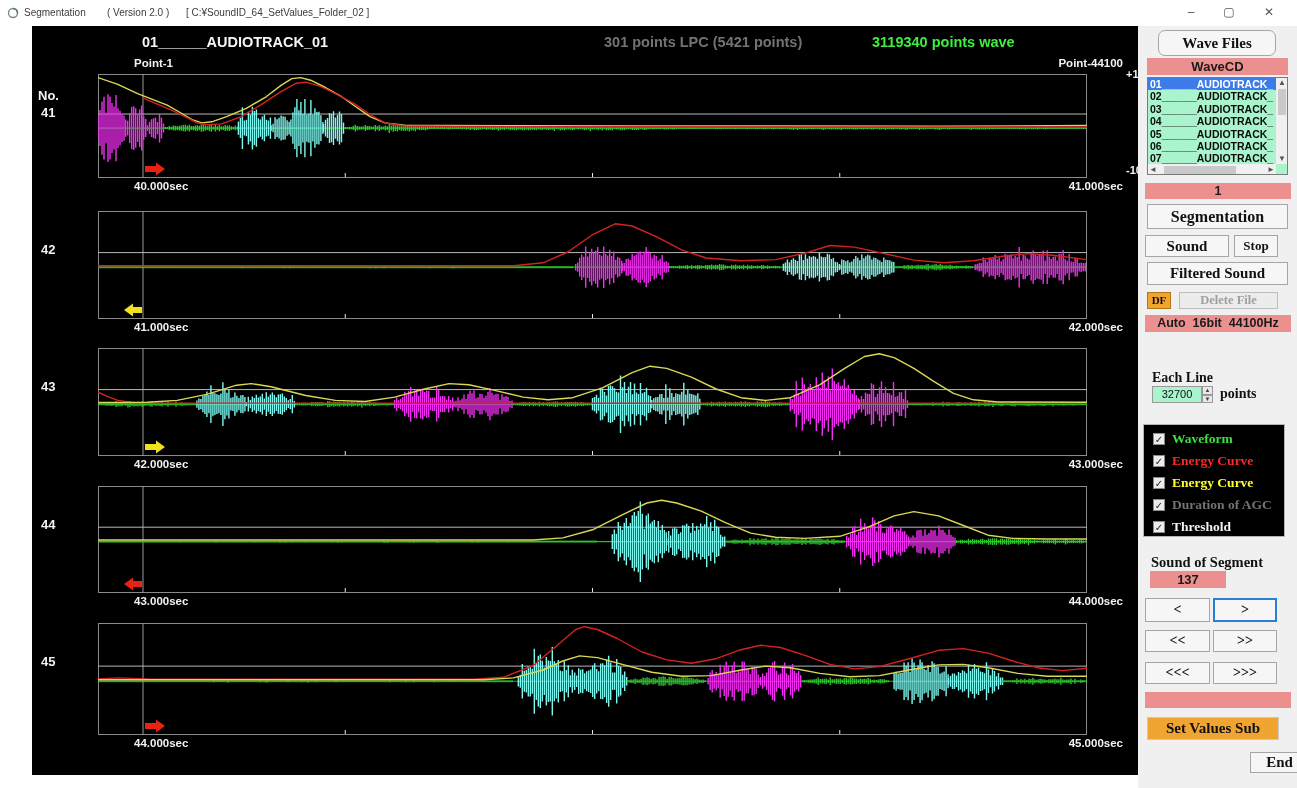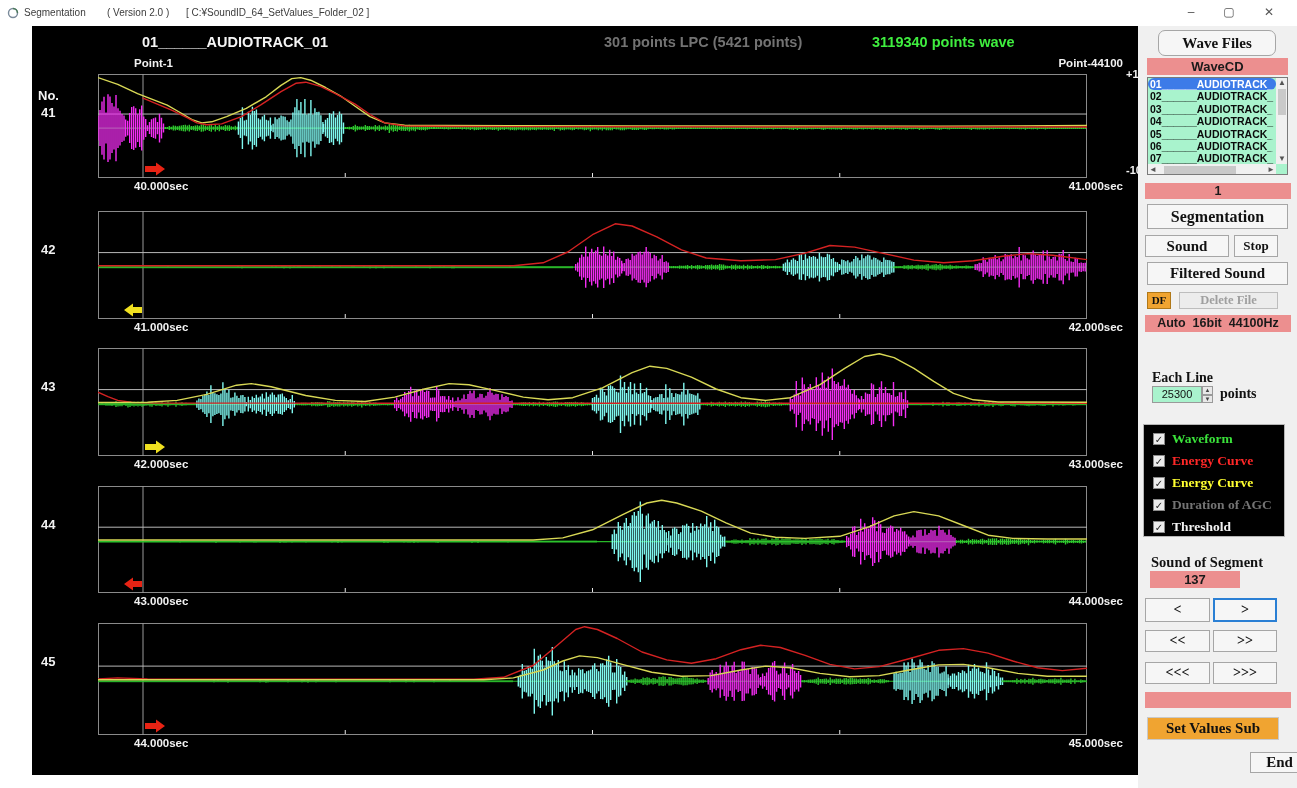--- a/index.html
+++ b/index.html
@@ -15,21 +15,21 @@
   .wlabel{color:#f2f2f2;font-weight:bold;font-size:11.5px;white-space:pre;margin-left:36px;}
   .rowno{color:#f2f2f2;font-weight:bold;font-size:13px;}
   .panel{background:#000;}
   
   #sidebar{left:1138px;top:26px;width:159px;height:762px;background:#f0f0f0;}
   .btn{background:#f6f6f6;border:1px solid #a6a6a6;color:#111;text-align:center;
        font-family:"Liberation Serif",serif;font-weight:bold;box-sizing:border-box;cursor:default;}
   .salmon{background:#ec8f8f;color:#1a1a1a;font-weight:bold;font-size:12.5px;text-align:center;box-sizing:border-box;}
   .listbox{background:#a9f3cd;border:1px solid #7a7a7a;box-sizing:border-box;overflow:hidden;}
   .fitem{height:12.4px;line-height:12.5px;font-size:10.5px;font-weight:bold;color:#0a0a0a;
-         white-space:pre;overflow:hidden;padding-left:2px;border-radius:6px;}
+         white-space:pre;overflow:hidden;padding-left:2px;}
   .fitem.sel{background:#3d7be8;color:#ffffff;}
   .sbar{background:#f0f0f0;}
   .sbtn{color:#555;font-size:8px;line-height:10px;text-align:center;}
   .sthumb{background:#c9c9c9;}
   .chkpanel{background:#000;border:1px solid #b5b5b5;box-sizing:border-box;}
   .chkrow{display:flex;align-items:center;gap:7px;margin:6px 0 0 9px;height:16px;}
   .cb{width:12px;height:12px;background:#ececec;border:1px solid #8a8a8a;font-size:10px;line-height:11px;
       text-align:center;color:#222;box-sizing:border-box;}
   .chklab{font-family:"Liberation Serif",serif;font-weight:bold;font-size:13.5px;white-space:pre;}
   .spin{background:#a9f3cd;border:1px solid #9a9a9a;font-size:11px;text-align:center;box-sizing:border-box;line-height:15px;color:#111;}
@@ -221,21 +221,21 @@
   <div class="abs salmon" style="left:7px;top:157px;width:146px;height:16px;line-height:16px;">1</div>
   <div class="abs btn" style="left:9px;top:178px;width:141px;height:25px;font-size:16px;line-height:23px;">Segmentation</div>
   <div class="abs btn" style="left:7px;top:209px;width:84px;height:22px;font-size:15px;line-height:20px;">Sound</div>
   <div class="abs btn" style="left:96px;top:209px;width:44px;height:22px;font-size:13px;line-height:20px;">Stop</div>
   <div class="abs btn" style="left:9px;top:236px;width:141px;height:23px;font-size:15px;line-height:21px;">Filtered Sound</div>
   <div class="abs btn" style="left:9px;top:266px;width:24px;height:17px;font-size:11px;line-height:15px;background:#f0a431;border-color:#b07818;">DF</div>
   <div class="abs btn" style="left:41px;top:266px;width:99px;height:17px;font-size:12.5px;line-height:15px;color:#9f9f9f;background:#ececec;border-color:#bdbdbd;">Delete File</div>
   <div class="abs salmon" style="left:7px;top:289px;width:146px;height:17px;line-height:17px;white-space:pre;">Auto  16bit  44100Hz</div>
 
   <div class="abs serif" style="left:14px;top:344px;font-size:14px;">Each Line</div>
-  <div class="abs spin" style="left:14px;top:360px;width:50px;height:17px;">25300</div>
+  <div class="abs spin" style="left:14px;top:360px;width:50px;height:17px;">32700</div>
   <div class="abs spincol" style="left:64px;top:360px;width:11px;height:8.5px;">▲</div>
   <div class="abs spincol" style="left:64px;top:368.5px;width:11px;height:8.5px;">▼</div>
   <div class="abs serif" style="left:82px;top:360px;font-size:14px;">points</div>
 
   <div class="abs chkpanel" style="left:5px;top:398px;width:142px;height:113px;">
     <div id="chklist">
         <div class="chkrow">
           <span class="cb">✓</span>
           <span class="chklab" style="color: rgb(58, 226, 58);">Waveform</span>
         </div>
@@ -252,21 +252,21 @@
           <span class="chklab" style="color: #737373;">Duration of AGC</span>
         </div>
         <div class="chkrow">
           <span class="cb">✓</span>
           <span class="chklab" style="color: rgb(242, 242, 242);">Threshold</span>
         </div>
       </div>
   </div>
 
   <div class="abs serif" style="left:13px;top:528px;font-size:14.5px;">Sound of Segment</div>
-  <div class="abs salmon" style="left:12px;top:545px;width:90px;height:17px;line-height:17px;font-size:13px;">137</div>
+  <div class="abs salmon" style="left:12px;top:545px;width:76px;height:17px;line-height:17px;font-size:13px;">137</div>
 
   <div class="abs btn" style="left:7px;top:572px;width:65px;height:24px;font-size:14px;line-height:22px;">&lt;</div>
   <div class="abs btn" style="left:75px;top:572px;width:64px;height:24px;font-size:14px;line-height:20px;border:2px solid #2a7fd4;">&gt;</div>
   <div class="abs btn" style="left:7px;top:604px;width:65px;height:22px;font-size:14px;line-height:20px;">&lt;&lt;</div>
   <div class="abs btn" style="left:75px;top:604px;width:64px;height:22px;font-size:14px;line-height:20px;">&gt;&gt;</div>
   <div class="abs btn" style="left:7px;top:636px;width:65px;height:22px;font-size:14px;line-height:20px;">&lt;&lt;&lt;</div>
   <div class="abs btn" style="left:75px;top:636px;width:64px;height:22px;font-size:14px;line-height:20px;">&gt;&gt;&gt;</div>
 
   <div class="abs salmon" style="left:7px;top:666px;width:146px;height:16px;"></div>
   <div class="abs btn" style="left:9px;top:691px;width:132px;height:23px;font-size:15px;line-height:21px;background:#f0a431;border-color:#c9c9c9;">Set Values Sub</div>

